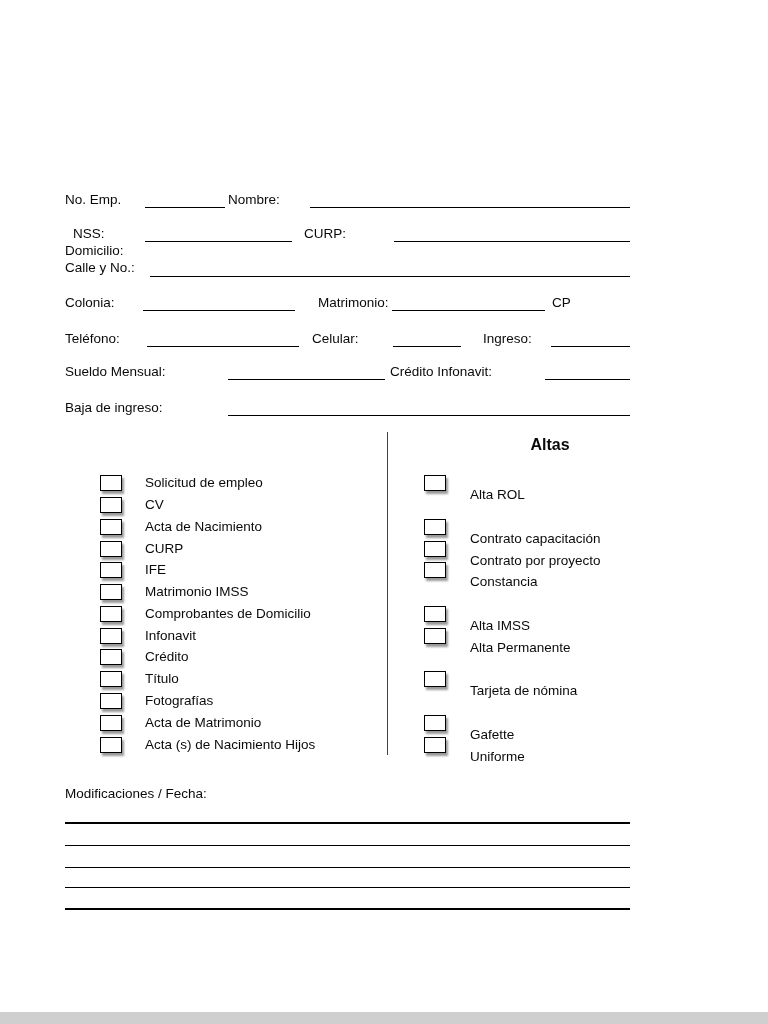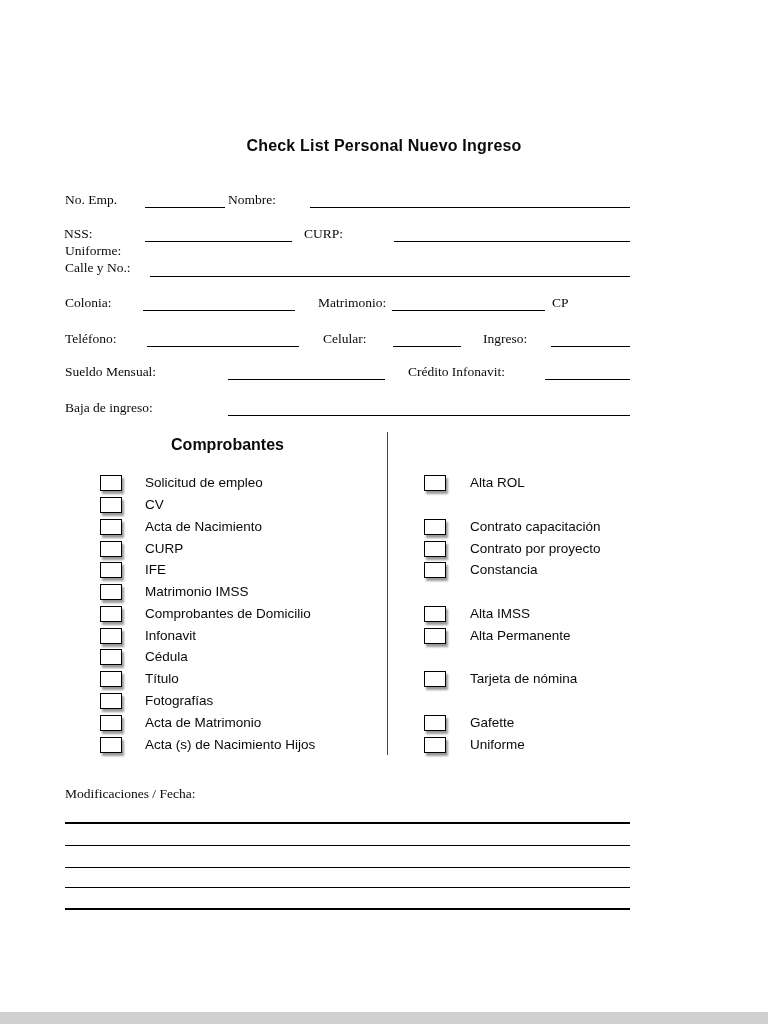--- a/index.html
+++ b/index.html
@@ -16,21 +16,21 @@
   .title {
     position: absolute;
     top: 137px;
     left: 0;
     width: 100%;
     text-align: center;
     font-weight: bold;
     font-size: 16px;
     letter-spacing: 0.2px;
   }
-  .lbl { position: absolute; white-space: nowrap; font-family: Liberation Serif, serif; }
+  .lbl { position: absolute; white-space: nowrap; }
   .fill-line {
     position: absolute;
     height: 16px;
     border-bottom: 1.5px solid #000;
   }
   .sec-title {
     position: absolute;
     font-weight: bold;
     font-size: 16px;
     text-align: center;
@@ -48,75 +48,74 @@
   .chk-row.col-right { left: 424px; }
   .chk {
     position: absolute;
     left: 0; top: 0;
     width: 20px; height: 14px;
     border: 1.3px solid #000;
     background: #fff;
     box-shadow: 2px 3px 2px rgba(0,0,0,0.40);
   }
   .col-left .chk-label { position: absolute; left: 45px; top: 0; white-space: nowrap; }
-  .col-right .chk-label { position: absolute; left: 46px; top: 0; white-space: nowrap; }
+  .col-right .chk-label { position: absolute; left: 46px; top: 12px; white-space: nowrap; }
   .hline { position: absolute; left: 65px; width: 565px; height: 0; }
   .hline.thick { border-top: 2.5px solid #000; }
   .hline.thin { border-top: 1.2px solid #000; }
   .hline.medium { border-top: 1.8px solid #000; }
   .page-gap {
     position: absolute;
     left: 0; top: 1012px;
     width: 100%; height: 12px;
     background: #cfcfcf;
   }
 </style>
 </head>
 <body>
 
 <div class="page">
 
-  <div class="title">Check List  Personal Nuevo Ingreso</div>
 
   <div class="lbl" style="left:65px; top:192px">No. Emp.</div>
   <div class="fill-line" style="left:145px; top:191px; width:80px"></div>
   <div class="lbl" style="left:228px; top:192px">Nombre:</div>
   <div class="fill-line" style="left:310px; top:191px; width:320px"></div>
 
-  <div class="lbl" style="left:64px; top:226px">NSS:</div>
+  <div class="lbl" style="left:73px; top:226px">NSS:</div>
   <div class="fill-line" style="left:145px; top:225px; width:147px"></div>
   <div class="lbl" style="left:304px; top:226px">CURP:</div>
   <div class="fill-line" style="left:394px; top:225px; width:236px"></div>
 
-  <div class="lbl" style="left:65px; top:243px">Uniforme:</div>
+  <div class="lbl" style="left:65px; top:243px">Domicilio:</div>
   <div class="lbl" style="left:65px; top:260px">Calle y No.:</div>
   <div class="fill-line" style="left:150px; top:260px; width:480px"></div>
 
   <div class="lbl" style="left:65px; top:295px">Colonia:</div>
   <div class="fill-line" style="left:143px; top:294px; width:152px"></div>
   <div class="lbl" style="left:318px; top:295px">Matrimonio:</div>
   <div class="fill-line" style="left:392px; top:294px; width:153px"></div>
   <div class="lbl" style="left:552px; top:295px">CP</div>
 
   <div class="lbl" style="left:65px; top:331px">Teléfono:</div>
   <div class="fill-line" style="left:147px; top:330px; width:152px"></div>
-  <div class="lbl" style="left:323px; top:331px">Celular:</div>
+  <div class="lbl" style="left:312px; top:331px">Celular:</div>
   <div class="fill-line" style="left:393px; top:330px; width:68px"></div>
   <div class="lbl" style="left:483px; top:331px">Ingreso:</div>
   <div class="fill-line" style="left:551px; top:330px; width:79px"></div>
 
   <div class="lbl" style="left:65px; top:364px">Sueldo Mensual:</div>
   <div class="fill-line" style="left:228px; top:363px; width:157px"></div>
-  <div class="lbl" style="left:408px; top:364px">Crédito Infonavit:</div>
+  <div class="lbl" style="left:390px; top:364px">Crédito Infonavit:</div>
   <div class="fill-line" style="left:545px; top:363px; width:85px"></div>
 
   <div class="lbl" style="left:65px; top:400px">Baja de ingreso:</div>
   <div class="fill-line" style="left:228px; top:399px; width:402px"></div>
 
-  <div class="sec-title" style="left:120px; top:436px; width:215px">Comprobantes</div>
+  <div class="sec-title" style="left:455px; top:436px; width:190px">Altas</div>
   <div class="divider"></div>
 
   <div class="chk-row col-left" style="top:475px">
     <span class="chk"></span>
     <span class="chk-label">Solicitud de empleo</span>
   </div>
   <div class="chk-row col-left" style="top:497px">
     <span class="chk"></span>
     <span class="chk-label">CV</span>
   </div>
@@ -139,21 +138,21 @@
   <div class="chk-row col-left" style="top:606px">
     <span class="chk"></span>
     <span class="chk-label">Comprobantes de Domicilio</span>
   </div>
   <div class="chk-row col-left" style="top:628px">
     <span class="chk"></span>
     <span class="chk-label">Infonavit</span>
   </div>
   <div class="chk-row col-left" style="top:649px">
     <span class="chk"></span>
-    <span class="chk-label">Cédula</span>
+    <span class="chk-label">Crédito</span>
   </div>
   <div class="chk-row col-left" style="top:671px">
     <span class="chk"></span>
     <span class="chk-label">Título</span>
   </div>
   <div class="chk-row col-left" style="top:693px">
     <span class="chk"></span>
     <span class="chk-label">Fotografías</span>
   </div>
   <div class="chk-row col-left" style="top:715px">

